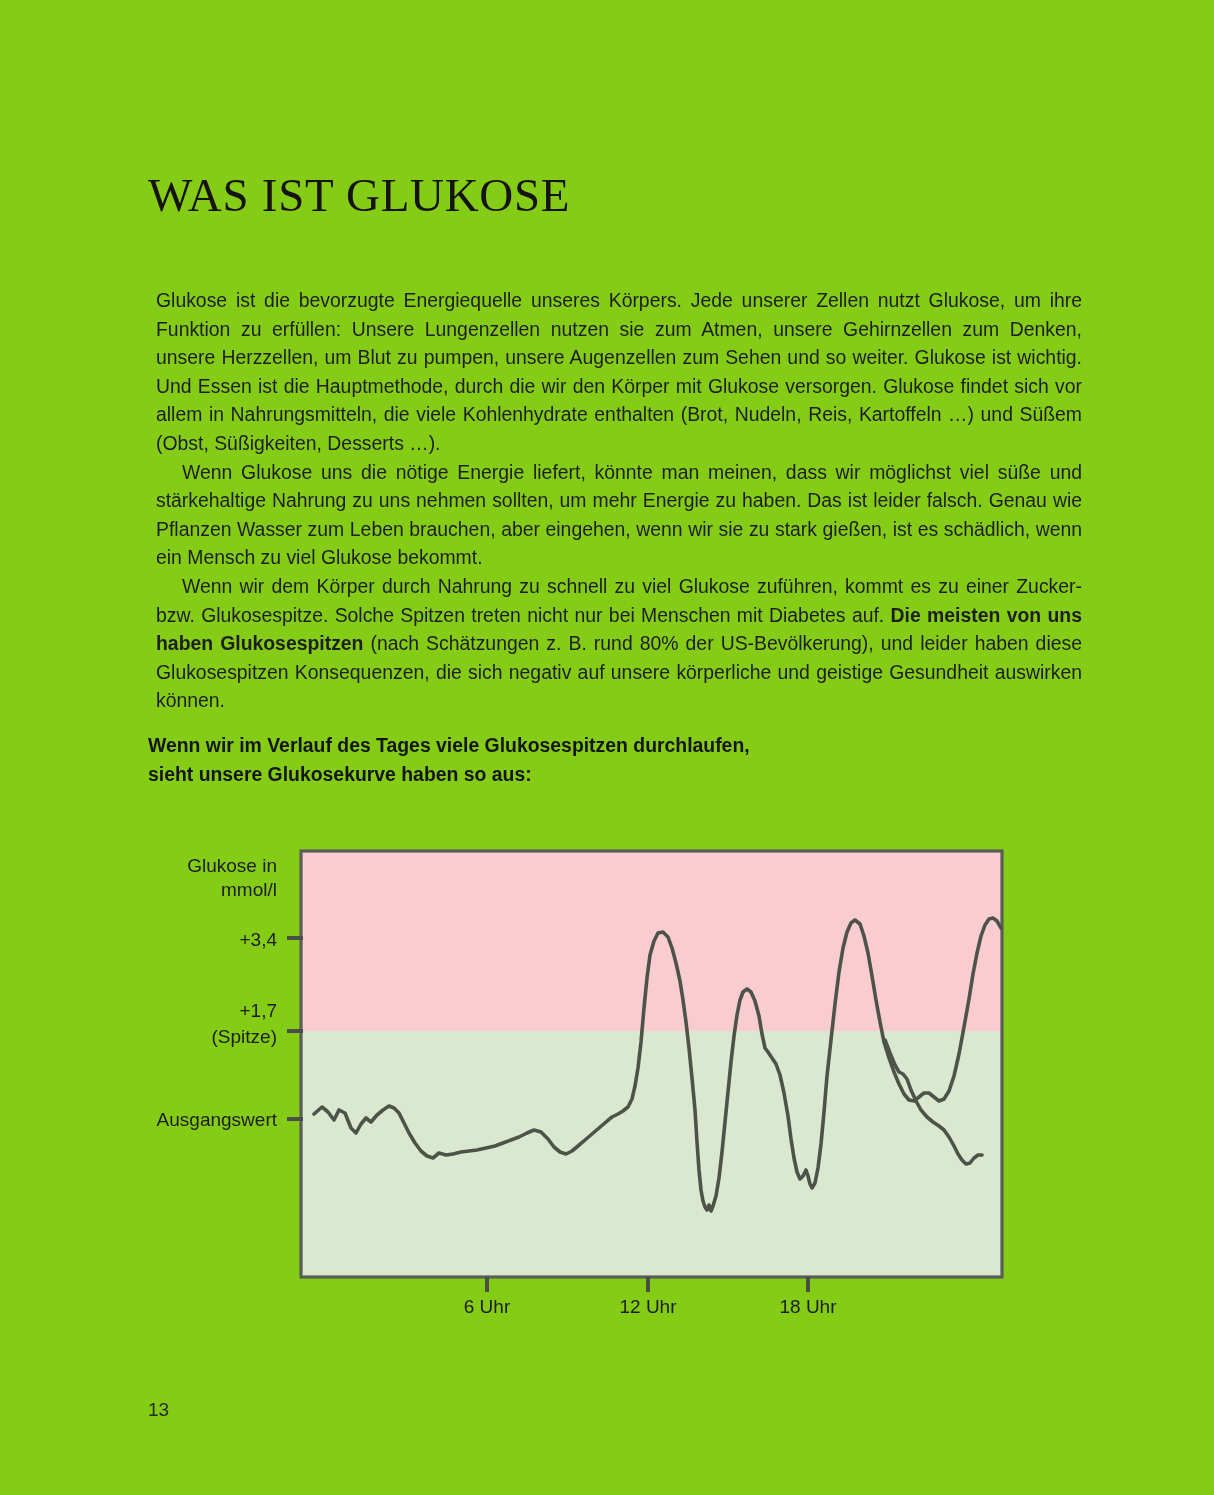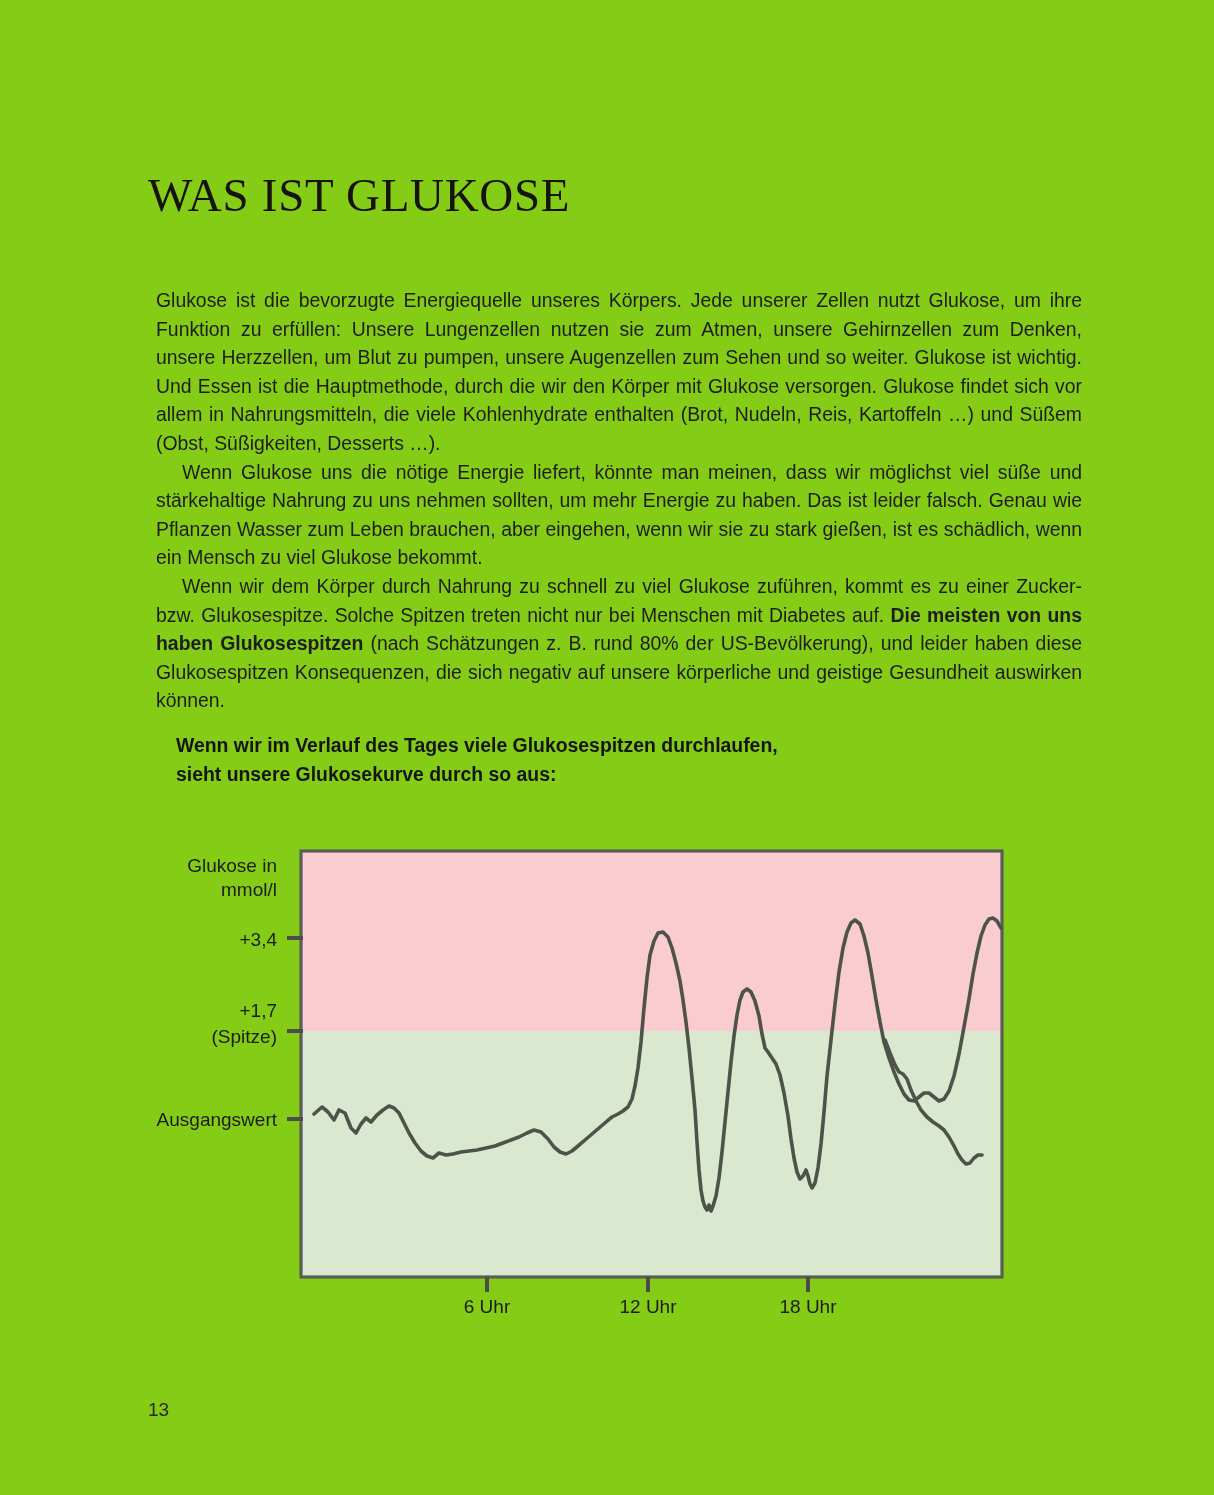--- a/index.html
+++ b/index.html
@@ -61,21 +61,21 @@
     position: absolute;
     left: 148px;
     top: 731px;
     width: 780px;
     margin: 0;
     font-size: 19.4px;
     line-height: 28.6px;
     font-weight: 700;
     color: #151517;
   }
-  .lead-in span { display: block; margin-left: 28px; }
+  .lead-in span { display: block; }
 
   
   .chart-wrap {
     position: absolute;
     left: 0;
     top: 0;
     width: 1214px;
     height: 1495px;
     pointer-events: none;
   }
@@ -106,21 +106,21 @@
   </h1>
 
   <div class="body-col">
     <p class="copy">Glukose ist die bevorzugte Energiequelle unseres Körpers. Jede unserer Zellen nutzt Glukose, um ihre Funktion zu erfüllen: Unsere Lungenzellen nutzen sie zum Atmen, unsere Gehirnzellen zum Denken, unsere Herzzellen, um Blut zu pumpen, unsere Augenzellen zum Sehen und so weiter. Glukose ist wichtig. Und Essen ist die Hauptmethode, durch die wir den Körper mit Glukose versorgen. Glukose findet sich vor allem in Nahrungsmitteln, die viele Kohlenhydrate enthalten (Brot, Nudeln, Reis, Kartoffeln …) und Süßem (Obst, Süßigkeiten, Desserts …).</p>
     <p class="copy indent">Wenn Glukose uns die nötige Energie liefert, könnte man meinen, dass wir möglichst viel süße und stärkehaltige Nahrung zu uns nehmen sollten, um mehr Energie zu haben. Das ist leider falsch. Genau wie Pflanzen Wasser zum Leben brauchen, aber eingehen, wenn wir sie zu stark gießen, ist es schädlich, wenn ein Mensch zu viel Glukose bekommt.</p>
     <p class="copy indent"><span>Wenn wir dem Körper durch Nahrung zu schnell zu viel Glukose zuführen, kommt es zu einer Zucker- bzw. Glukosespitze. Solche Spitzen treten nicht nur bei Menschen mit Diabetes auf. </span><b>Die meisten von uns haben Glukosespitzen</b><span> (nach Schätzungen z. B. rund 80% der US-Bevölkerung), und leider haben diese Glukosespitzen Konsequenzen, die sich negativ auf unsere körperliche und geistige Gesundheit auswirken können.</span></p>
   </div>
 
   <p class="lead-in">
     <span>Wenn wir im Verlauf des Tages viele Glukosespitzen durchlaufen,</span>
-    <span>sieht unsere Glukosekurve durch so aus:</span>
+    <span>sieht unsere Glukosekurve haben so aus:</span>
   </p>
 
   <div class="chart-wrap">
     <svg class="chart-svg" width="1214" height="1495" viewBox="0 0 1214 1495" xmlns="http://www.w3.org/2000/svg">
 
       <rect x="301" y="851" width="701" height="180" fill="#f9ccd2"></rect>
       <rect x="301" y="1031" width="701" height="246" fill="#d9e8cf"></rect>
 
       <rect x="301" y="851" width="701" height="426" fill="none" stroke="#595d57" stroke-width="3.2"></rect>
 

